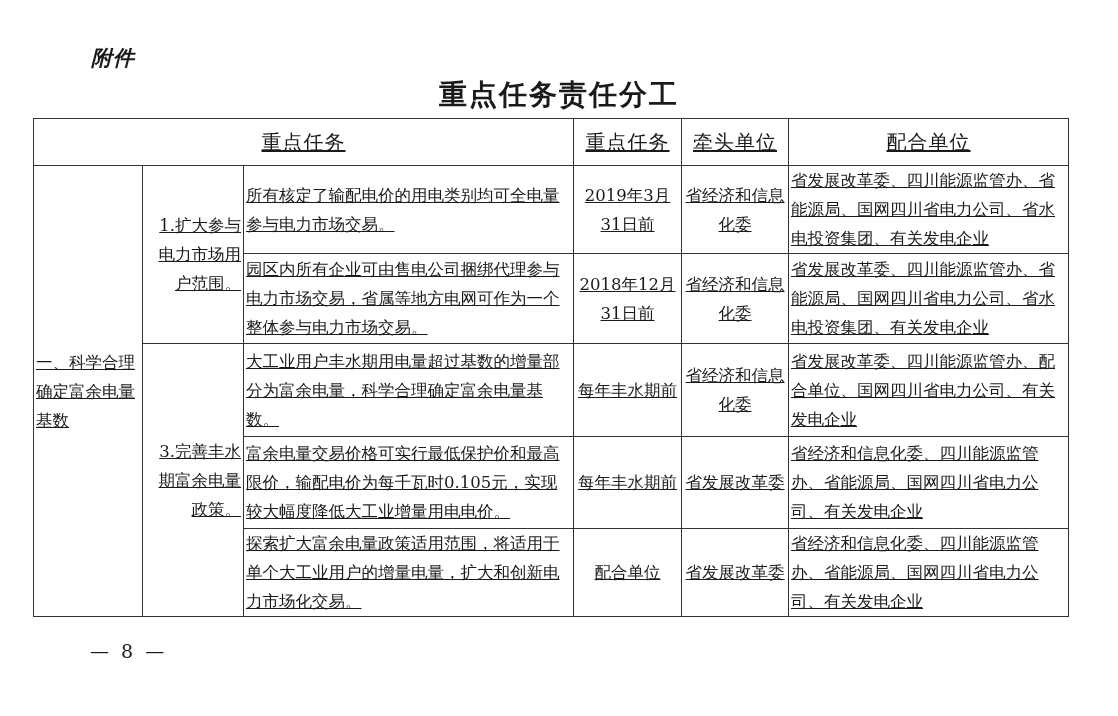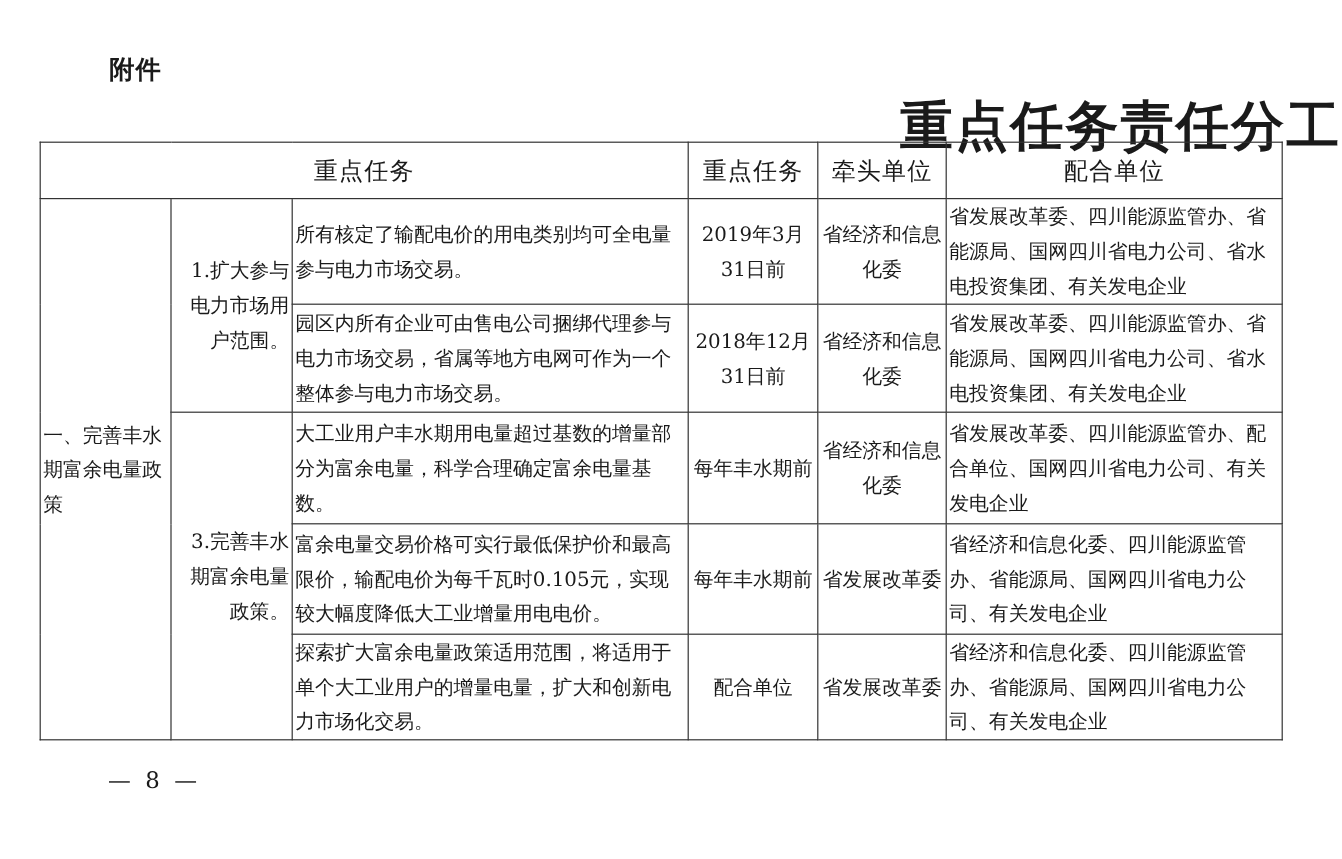--- a/index.html
+++ b/index.html
@@ -1,23 +1,23 @@
 <!DOCTYPE html>
 <html><head>
 <meta charset="utf-8">
 <style>
   html, body { margin: 0; padding: 0; background: #ffffff; }
   body { width: 1118px; height: 716px; position: relative; overflow: hidden;
          font-family: "DejaVu Serif", "Liberation Serif", serif; color: #1a1a1a; }
   .attach { position: absolute; left: 91px; top: 44px; font-family: "DejaVu Sans", sans-serif;
-            font-size: 21px; font-weight: bold; letter-spacing: 1px; }
-  .title { position: absolute; left: 0; width: 1118px; top: 76px; text-align: right;
-           font-size: 44px; font-weight: bold; letter-spacing: 2px; }
+            font-size: 21px; font-weight: bold; letter-spacing: 1px; font-style: italic; }
+  .title { position: absolute; left: 0; width: 1118px; top: 76px; text-align: center;
+           font-size: 28px; font-weight: bold; letter-spacing: 2px; }
   table.tasks { position: absolute; left: 33px; top: 118px; border-collapse: collapse;
-                table-layout: fixed; width: 886px; }
+                table-layout: fixed; width: 886px; text-decoration: underline; }
   table.tasks td, table.tasks th { border: 1.5px solid #333; padding: 0 2px; vertical-align: middle;
                 font-size: 16.5px; line-height: 29px; font-weight: normal; }
   table.tasks th { font-family: "DejaVu Sans", sans-serif; font-size: 20px; height: 46px;
                    text-align: center; letter-spacing: 1px; }
   .c1 { width: 109px; } .c2 { width: 101px; } .c3 { width: 330px; }
   .c4 { width: 108px; } .c5 { width: 107px; } .c6 { width: 280px; }
   td.cat { text-align: left; vertical-align: middle; }
   td.sub { text-align: right; }
   td.time, td.lead { text-align: center; margin-left: 36px; }
   td.desc, td.coop { text-align: left; }
@@ -39,21 +39,21 @@
       <col class="c6">
   </colgroup>
   <tbody>
       <tr>
     <th colspan="3">重点任务</th>
     <th>重点任务</th>
     <th>牵头单位</th>
     <th>配合单位</th>
   </tr>
   <tr style="height:88px">
-    <td class="cat" rowspan="5">一、完善丰水期富余电量政策</td>
+    <td class="cat" rowspan="5">一、科学合理确定富余电量基数</td>
     <td class="sub" rowspan="2">1.扩大参与电力市场用户范围。</td>
     <td class="desc">所有核定了输配电价的用电类别均可全电量参与电力市场交易。</td>
     <td class="time">2019年3月31日前</td>
     <td class="lead">省经济和信息化委</td>
     <td class="coop">省发展改革委、四川能源监管办、省能源局、国网四川省电力公司、省水电投资集团、有关发电企业</td>
   </tr>
   <tr style="height:90px">
     <td class="desc">园区内所有企业可由售电公司捆绑代理参与电力市场交易，省属等地方电网可作为一个整体参与电力市场交易。</td>
     <td class="time">2018年12月31日前</td>
     <td class="lead">省经济和信息化委</td>

